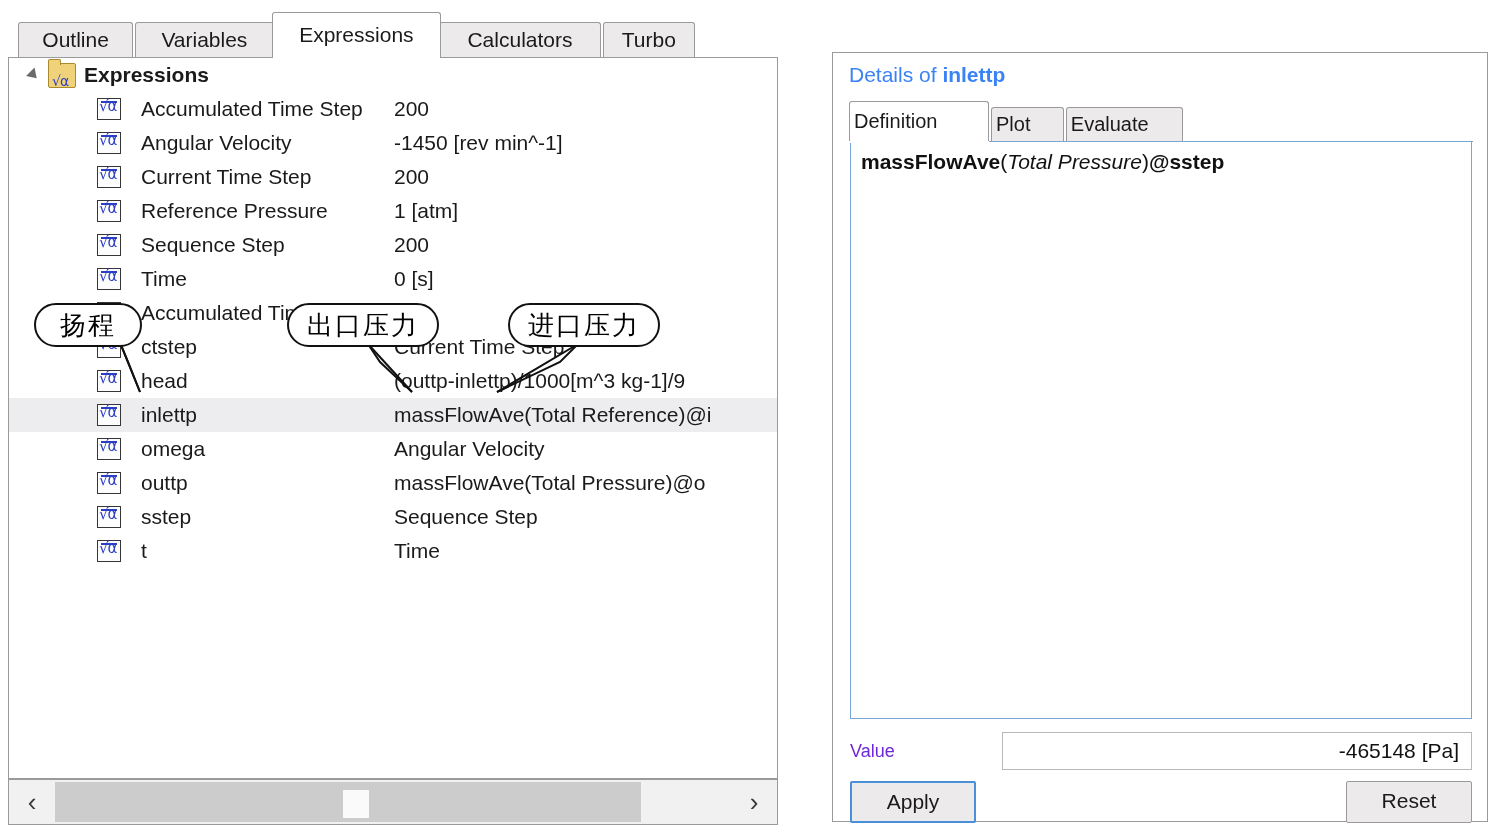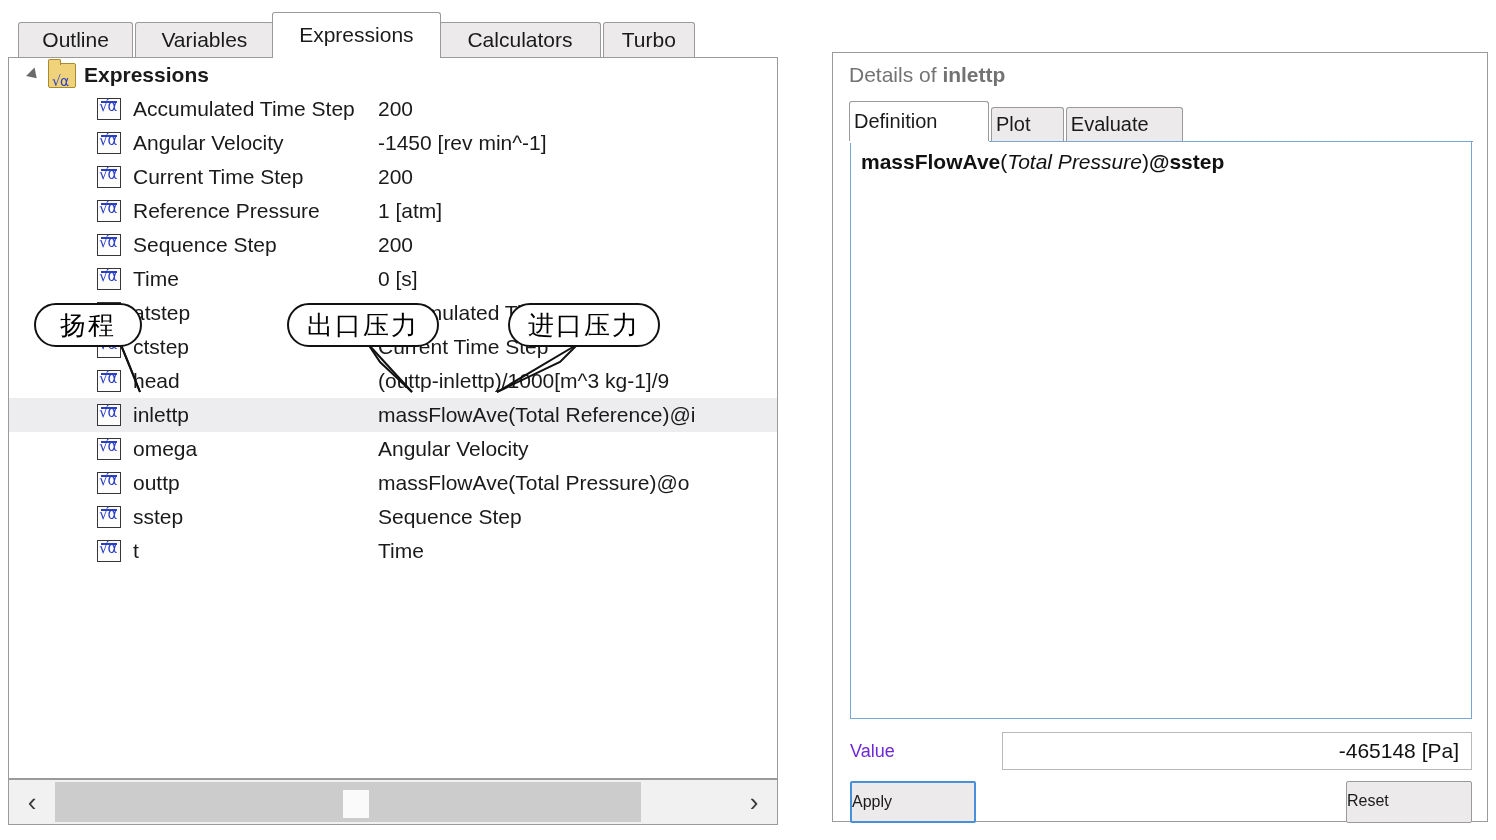--- a/index.html
+++ b/index.html
@@ -110,20 +110,21 @@
   }
 
   .tree-row {
     position: relative;
     height: 34px;
     display: flex;
     align-items: center;
     padding-left: 88px;
     box-sizing: border-box;
     white-space: nowrap;
+    gap: 8px;
   }
   .tree-row.selected { background: #ededf0; }
   .row-name {
     font-size: 21px;
     color: #1a1a1a;
     width: 245px;
     overflow: hidden;
     flex: none;
   }
   .row-value {
@@ -272,21 +273,21 @@
     height: 770px;
     box-sizing: border-box;
     border: 1px solid #9a9a9a;
     background: #ffffff;
   }
   #details-title {
     position: absolute;
     left: 16px;
     top: 10px;
     font-size: 21px;
-    color: #737373;
+    color: #3b82f6;
   }
   #details-title b { font-weight: bold; }
 
   #detail-tabs {
     position: absolute;
     left: 16px;
     top: 48px;
     width: 624px;
     height: 40px;
     border-bottom: 1px solid #9a9a9a;
@@ -368,22 +369,22 @@
     left: 17px;
     top: 728px;
     width: 622px;
     height: 44px;
   }
   .dlg-button {
     position: absolute;
     box-sizing: border-box;
     height: 42px;
     line-height: 38px;
-    text-align: left;
-    font-size: 16px;
+    text-align: center;
+    font-size: 21px;
     color: #1a1a1a;
     background: #eceaea;
     border: 1px solid #9a9a9a;
     border-radius: 2px;
   }
   #apply-button {
     left: 0;
     width: 126px;
     border: 2px solid #4a90d9;
   }
@@ -442,21 +443,20 @@
               <span class="row-name">Sequence Step</span>
               <span class="row-value">200</span>
             </div>
             <div class="tree-row">
               <span class="fx-icon"></span>
               <span class="row-name">Time</span>
               <span class="row-value">0 [s]</span>
             </div>
             <div class="tree-row">
               <span class="fx-icon"></span>
-              <span class="row-name">atstep</span>
               <span class="row-value">Accumulated Time Step</span>
             </div>
             <div class="tree-row">
               <span class="fx-icon"></span>
               <span class="row-name">ctstep</span>
               <span class="row-value">Current Time Step</span>
             </div>
             <div class="tree-row">
               <span class="fx-icon"></span>
               <span class="row-name">head</span>

